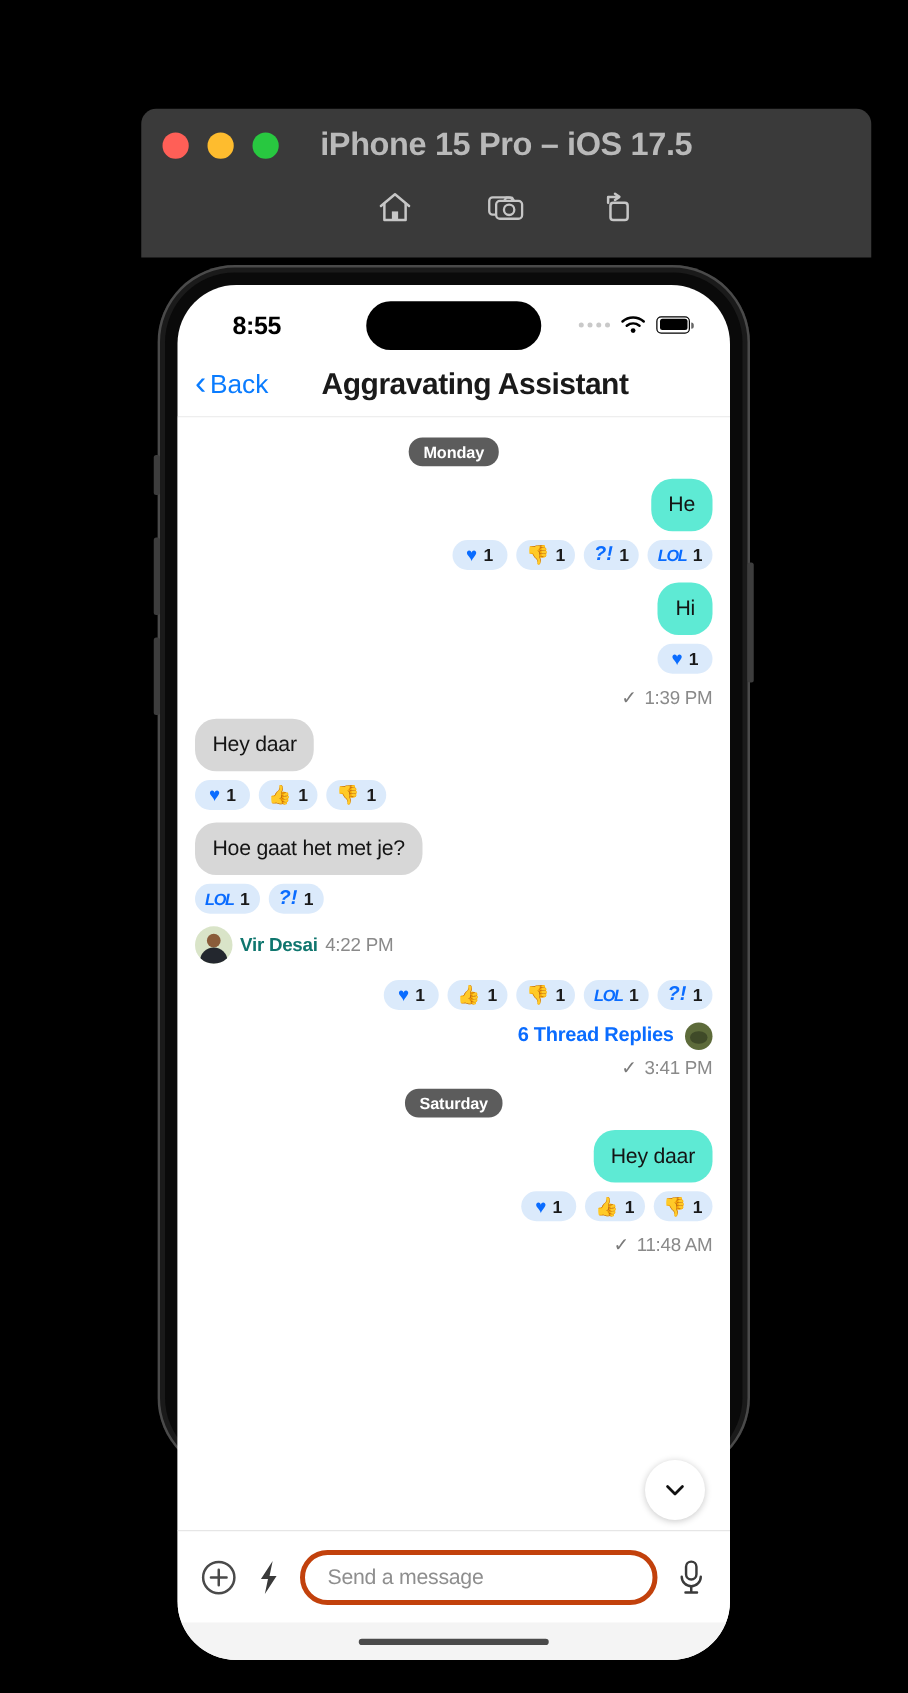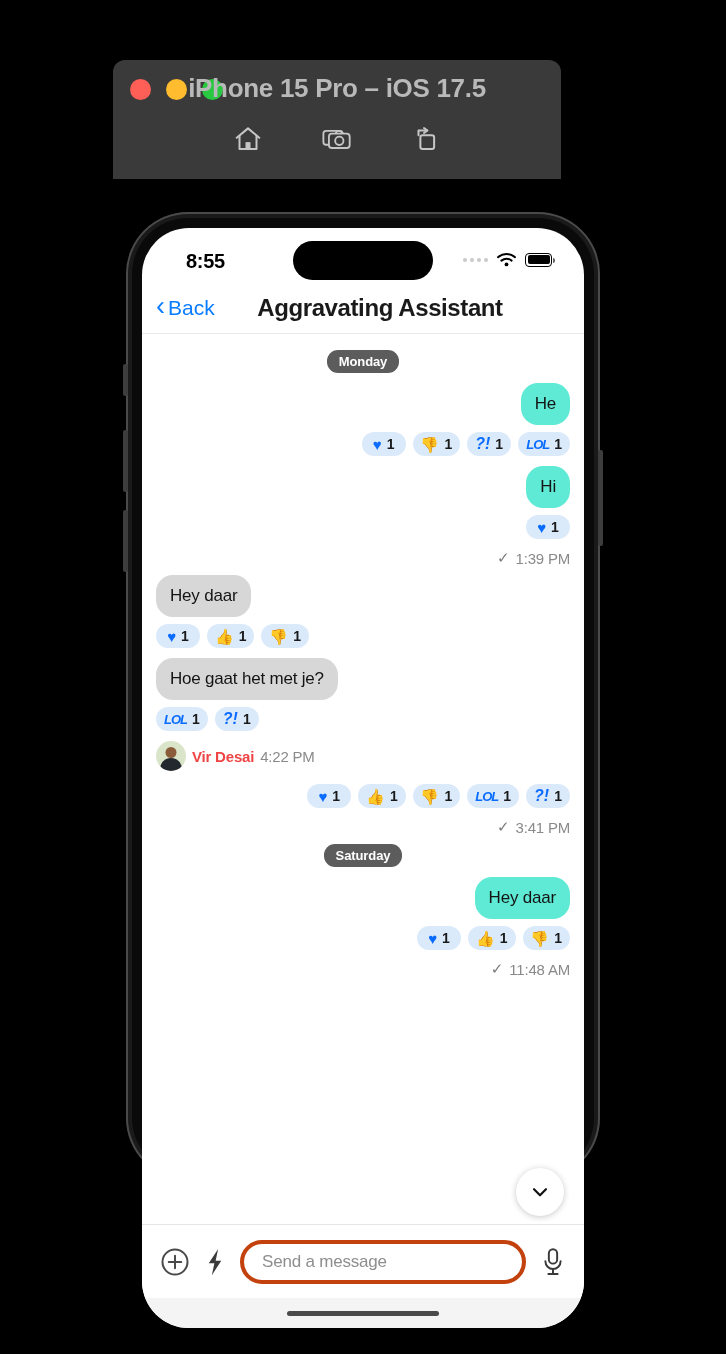--- a/index.html
+++ b/index.html
@@ -10,22 +10,22 @@
     background: #000000;
     font-family: "Liberation Sans", sans-serif;
     overflow: hidden;
     position: relative;
   }
 
   
   .sim-window {
     position: absolute;
     left: 113px;
-    top: 60px;
-    width: 448px;
+    top: 87px;
+    width: 584px;
     height: 119px;
     background: #3a3a3a;
     border-radius: 12px 12px 0 0;
   }
   .traffic {
     position: absolute;
     top: 19px;
     left: 17px;
     display: flex;
     gap: 15px;
@@ -248,21 +248,21 @@
   .meta-row {
     display: flex;
     align-items: center;
     gap: 6px;
     margin-bottom: 8px;
   }
   .meta-row.out { justify-content: flex-end; }
   .meta-row.in  { justify-content: flex-start; }
   .meta-check { color: #7a7a7a; font-size: 15px; }
   .meta-time { color: #8a8a8a; font-size: 15px; letter-spacing: -0.2px; }
-  .meta-name { color: #ef4444; font-size: 15px; font-weight: bold; letter-spacing: -0.2px; }
+  .meta-name { color: #0f766e; font-size: 15px; font-weight: bold; letter-spacing: -0.2px; }
 
   .avatar {
     width: 30px; height: 30px;
     border-radius: 50%;
     flex: none;
     overflow: hidden;
     position: relative;
     background: #d9e4c8;
   }
   .avatar.person::before {
@@ -539,20 +539,24 @@
             <div class="chip">
               <span class="glyph lol">LOL</span>
               <span class="cnt">1</span>
             </div>
             <div class="chip">
               <span class="glyph excl">?!</span>
               <span class="cnt">1</span>
             </div>
           </div>
         </div>
+        <div class="thread-row">
+          <span class="thread-link">6 Thread Replies</span>
+          <div class="avatar olive sm"></div>
+        </div>
         <div class="meta-row out">
           <span class="meta-check">✓</span>
           <span class="meta-time">3:41 PM</span>
         </div>
         <div class="date-pill-row">
           <div class="date-pill">Saturday</div>
         </div>
         <div class="row out">
           <div class="bubble out">Hey daar</div>
         </div>

